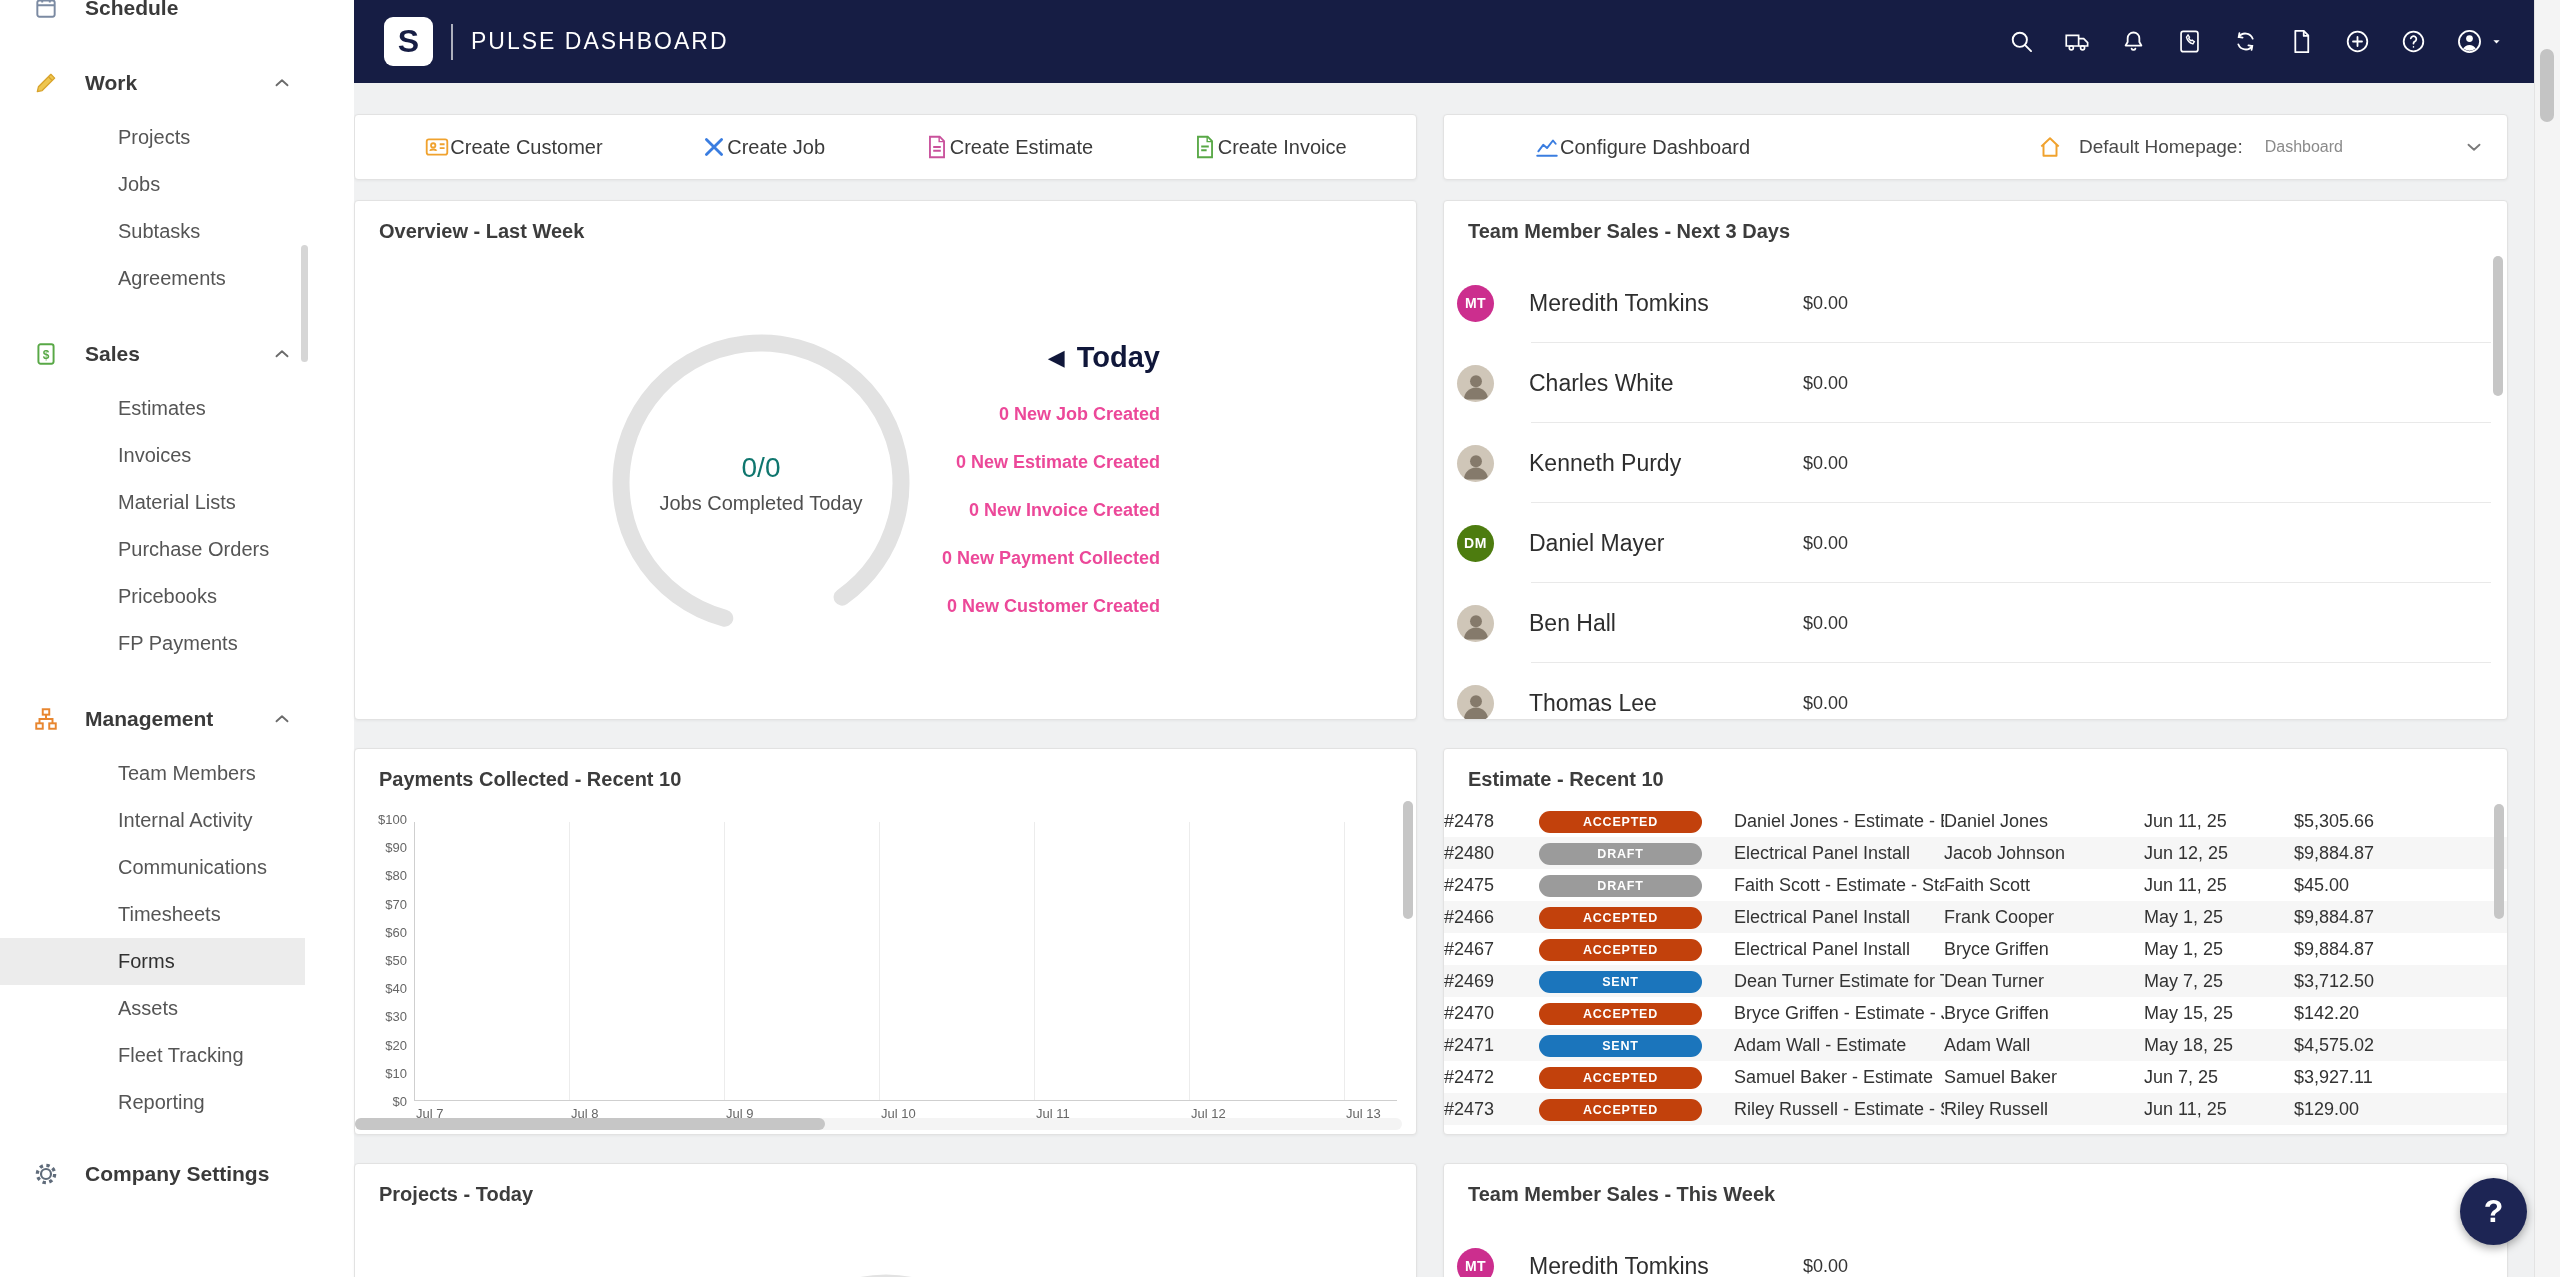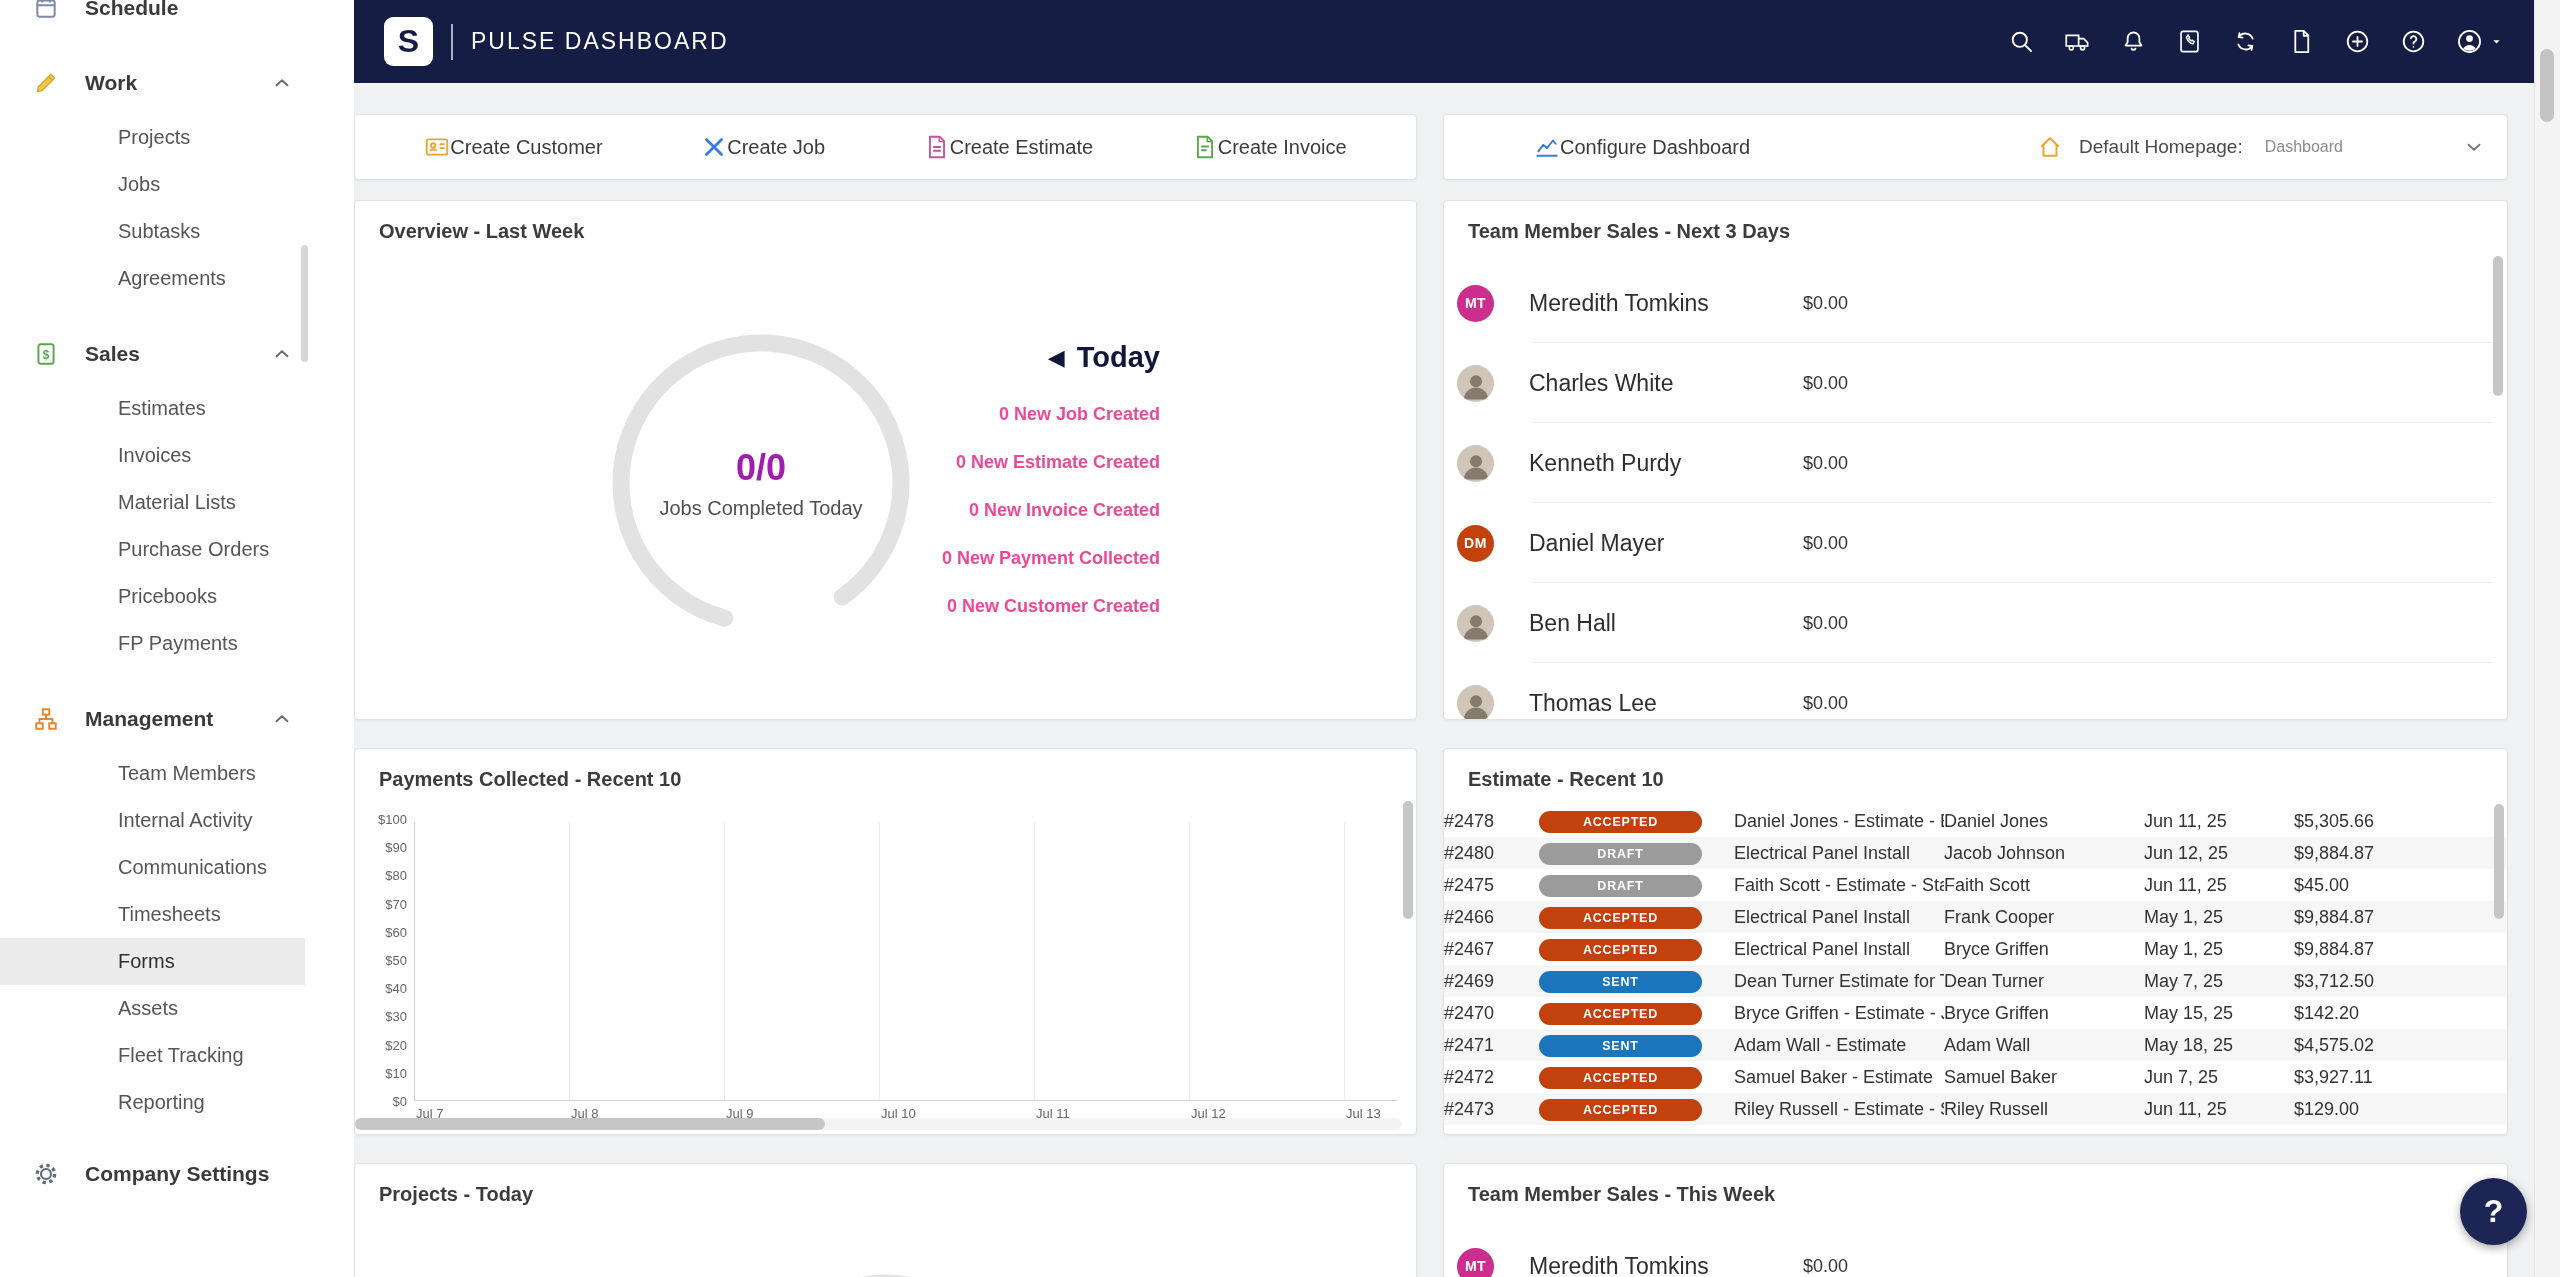--- a/index.html
+++ b/index.html
@@ -51,21 +51,21 @@
   .tb-right{padding:0 22px 0 90px}
   .hp-group{margin-left:auto;display:flex;align-items:center;cursor:pointer}
   .hp-label{font-size:19px;color:#4a4a4a;margin-left:16px;white-space:nowrap}
   .hp-value{font-size:16px;color:#8a8a8a;margin-left:22px;white-space:nowrap}
   .hp-caret{margin-left:120px}
   .hp-caret svg{width:22px;height:22px;display:block}
 
   
   .gauge-wrap{position:absolute;left:241px;top:117px;width:330px;height:330px}
   .gauge-text{position:absolute;inset:0;display:flex;flex-direction:column;align-items:center;justify-content:center;text-align:center}
-  .gauge-value{font-size:36px;font-weight:bold;color:#a21caf}
+  .gauge-value{font-size:28px;font-weight:normal;color:#0f766e}
   .gauge-label{font-size:20px;font-weight:normal;color:#4f4f4f;margin-top:8px}
   .ov-stats{position:absolute;top:140px;right:256px;text-align:right}
   .ov-heading{font-size:29px;font-weight:bold;color:#10173a;display:flex;align-items:center;justify-content:flex-end;gap:12px}
   .ov-prev{font-size:22px;color:#10173a;cursor:pointer;line-height:1}
   .ov-lines{margin-top:16px}
   .stat-line{font-size:18px;font-weight:600;color:#ec4899;line-height:48px;white-space:nowrap}
 
   
   .member-rows{margin-top:20px}
   .member-row{position:relative;display:grid;grid-template-columns:72px 274px 1fr;align-items:center;height:80px;padding-left:13px;cursor:pointer}
@@ -486,21 +486,21 @@
                   <svg class="avatar-photo" viewBox="0 0 24 24">
                     <circle cx="12" cy="8.6" r="4.2" fill="#857a6b"></circle>
                     <path d="M3.5 21.5a8.5 8.5 0 0 1 17 0z" fill="#857a6b"></path>
                   </svg>
                 </span>
                 <span class="member-name">Kenneth Purdy</span>
                 <span class="member-amount">$0.00</span>
               </div>
 
               <div class="member-row">
-                <span class="avatar initials" style="background: #c2410c;">
+                <span class="avatar initials" style="background: #4d7c0f;">
                   <span class="avatar-initials">DM</span>
 
                 </span>
                 <span class="member-name">Daniel Mayer</span>
                 <span class="member-amount">$0.00</span>
               </div>
 
               <div class="member-row">
                 <span class="avatar photo">
 

